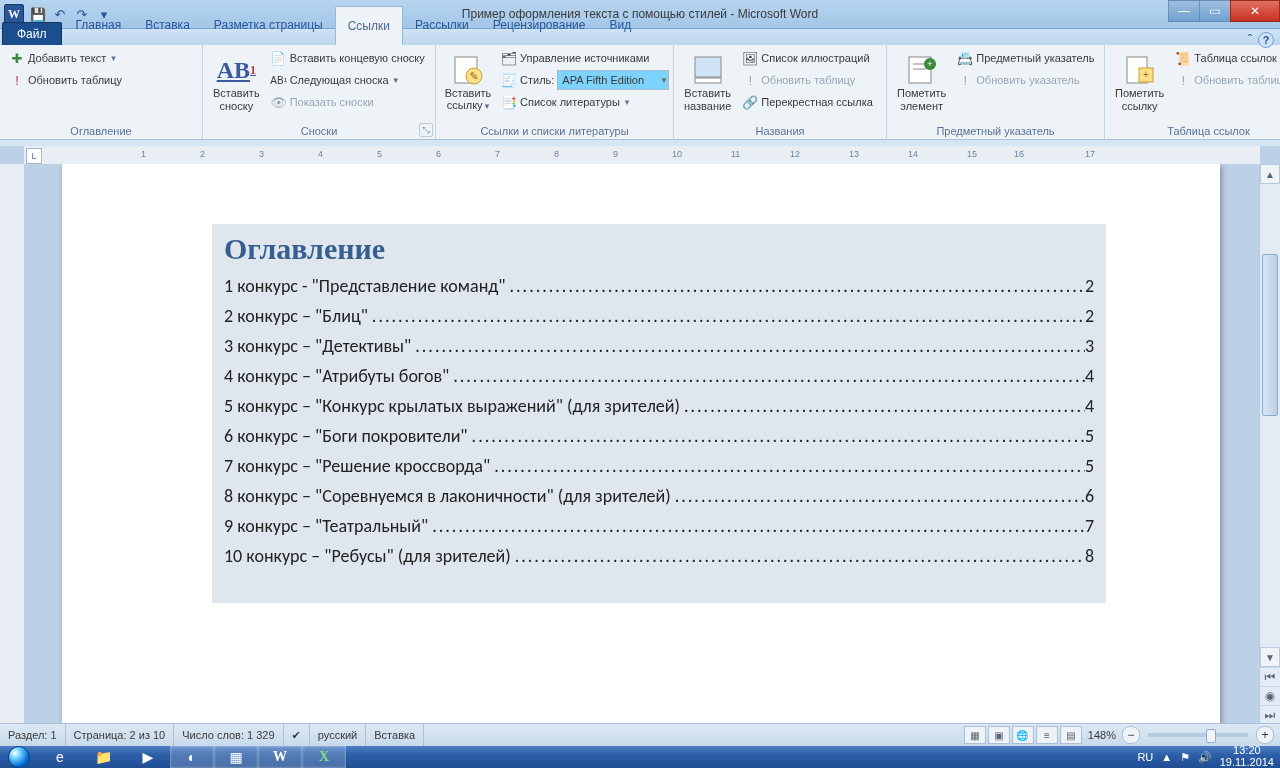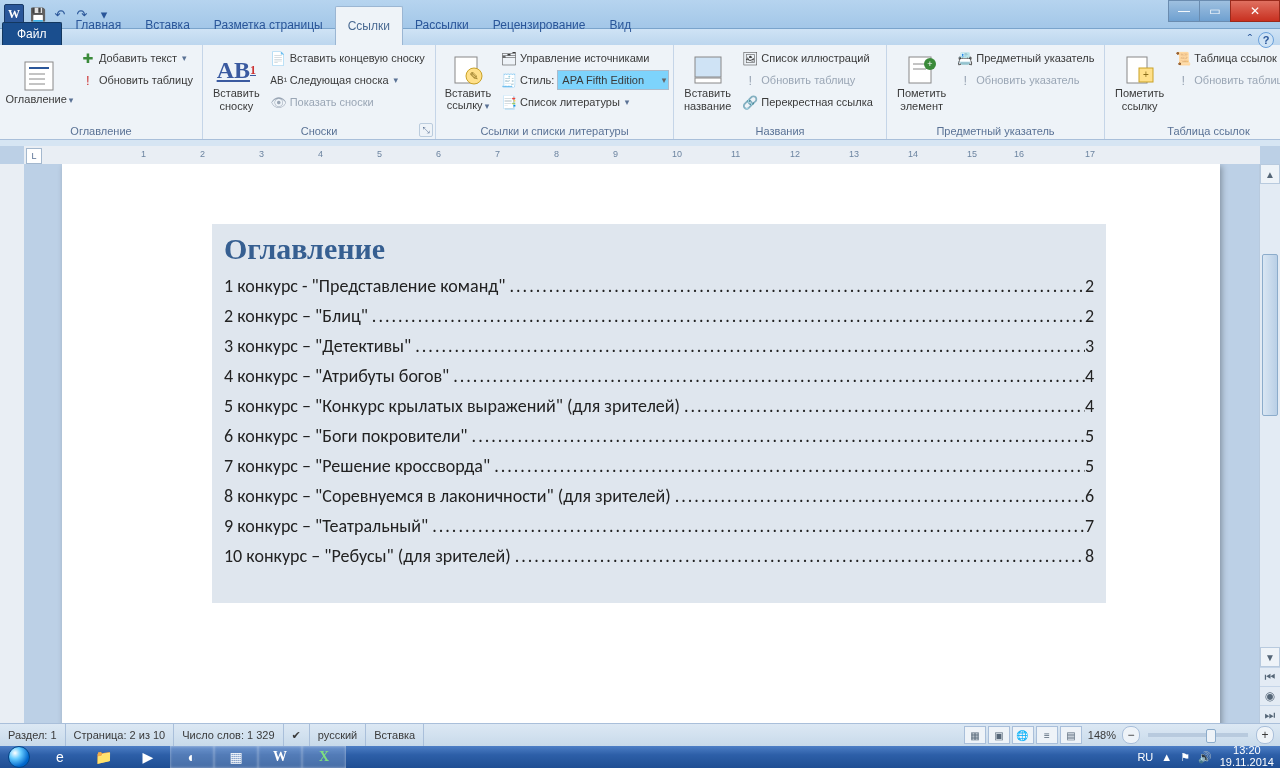--- a/index.html
+++ b/index.html
@@ -77,20 +77,21 @@
 <body>
 
 <div class="titlebar">
   <div class="wicon">W</div>
   <div class="qat">
     <div class="qbtn">💾</div>
     <div class="qbtn">↶</div>
     <div class="qbtn">↷</div>
     <div class="qbtn">▾</div>
   </div>
+  <div class="title">Пример оформления текста с помощью стилей  -  Microsoft Word</div>
   <div class="winbtns">
     <div class="min">—</div>
     <div class="max">▭</div>
     <div class="close">✕</div>
   </div>
 </div>
 
 <div class="tabsrow">
   <div class="filetab">Файл</div>
   <div id="tabs-holder" style="display:flex;">
@@ -105,32 +106,20 @@
   <div class="helpicons">
     <span>ˆ</span>
     <span style="color:#2a5699;font-weight:bold;border:1px solid #6aa0da;border-radius:50%;width:14px;height:14px;display:flex;align-items:center;justify-content:center;background:#cfe3f5;font-size:11px;">?</span>
   </div>
 </div>
 
 <div class="ribbon">
 
   <div class="group" style="min-width:190px;">
     <div class="body">
-      <div class="bigbtn">
-        <div class="ico">
-          <svg width="32" height="32">
-              <rect x="2" y="2" width="28" height="28" fill="#fff" stroke="#888"></rect>
-              <line x1="6" y1="8" x2="26" y2="8" stroke="#2a5699" stroke-width="2"></line>
-              <line x1="6" y1="14" x2="22" y2="14" stroke="#888"></line>
-              <line x1="6" y1="19" x2="22" y2="19" stroke="#888"></line>
-              <line x1="6" y1="24" x2="22" y2="24" stroke="#888"></line>
-            </svg>
-        </div>
-        <div class="lbl"><span>Оглавление</span><span class="dd">▾</span></div>
-      </div>
       <div class="vstack">
         <div class="smallrow">
             <span class="sico" style="color:#3a8a3a;">✚</span>
             <span>Добавить текст</span>
             <span class="dd">▾</span>
           </div>
         <div class="smallrow">
             <span class="sico" style="color:#c33;">!</span>
             <span>Обновить таблицу</span>
           </div>

